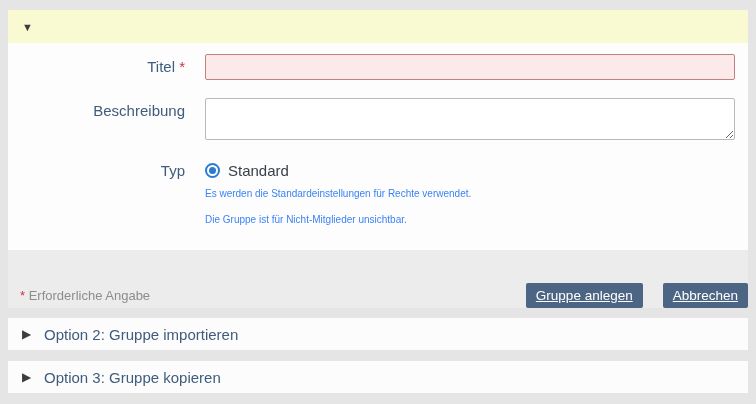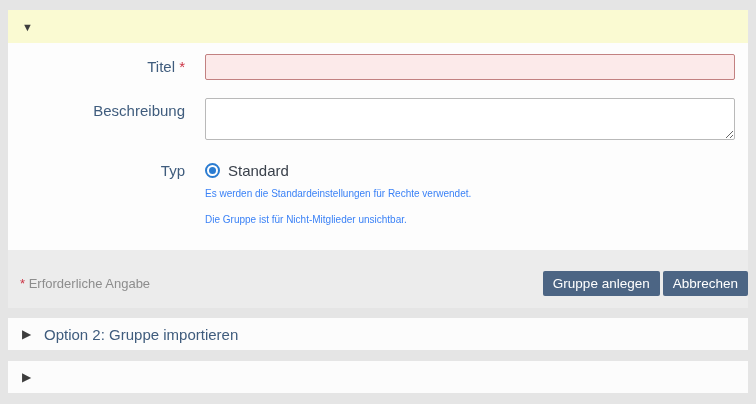--- a/index.html
+++ b/index.html
@@ -112,39 +112,40 @@
     line-height: 17px;
   }
   .radio-hint.last { margin-bottom: 0; }
 
   
   .form-footer {
     height: 58px;
     background: #ececec;
     display: flex;
     justify-content: space-between;
-    align-items: center;
+    align-items: flex-end;
     padding: 9px 0 0 12px;
   }
   .required-note {
     font-size: 13px;
     color: #8d8d8d;
     line-height: 25px;
   }
   .btn-group { display: flex; }
   .btn {
     background: #4c6584;
     color: #ffffff;
     border: none;
     border-radius: 2px;
     font-size: 13.5px;
     font-family: inherit;
     padding: 5px 10px;
-    margin-left: 3px;
+    margin-left: 20px;
     cursor: pointer;
+    text-decoration: underline;
   }
 </style>
 </head>
 <body>
 
 <div class="wrap">
 
   <div class="panel">
     <div class="acc-header open">
       <span class="caret">▼</span>
@@ -200,16 +201,17 @@
   <div class="panel collapsed-panel">
     <div class="acc-header">
       <span class="caret closed">▶</span>
       <span class="acc-title">Option 2: Gruppe importieren</span>
     </div>
   </div>
 
   <div class="panel collapsed-panel">
     <div class="acc-header">
       <span class="caret closed">▶</span>
+      <span class="acc-title">Option 3: Gruppe kopieren</span>
     </div>
   </div>
 
 </div>
 
 </body></html>

